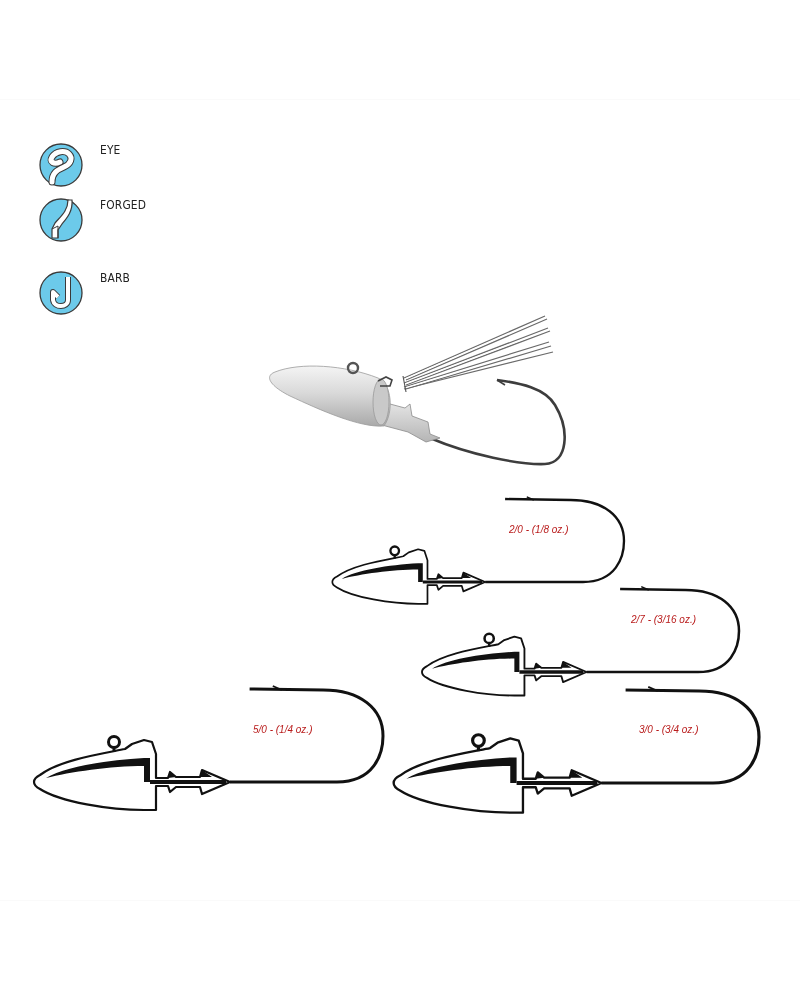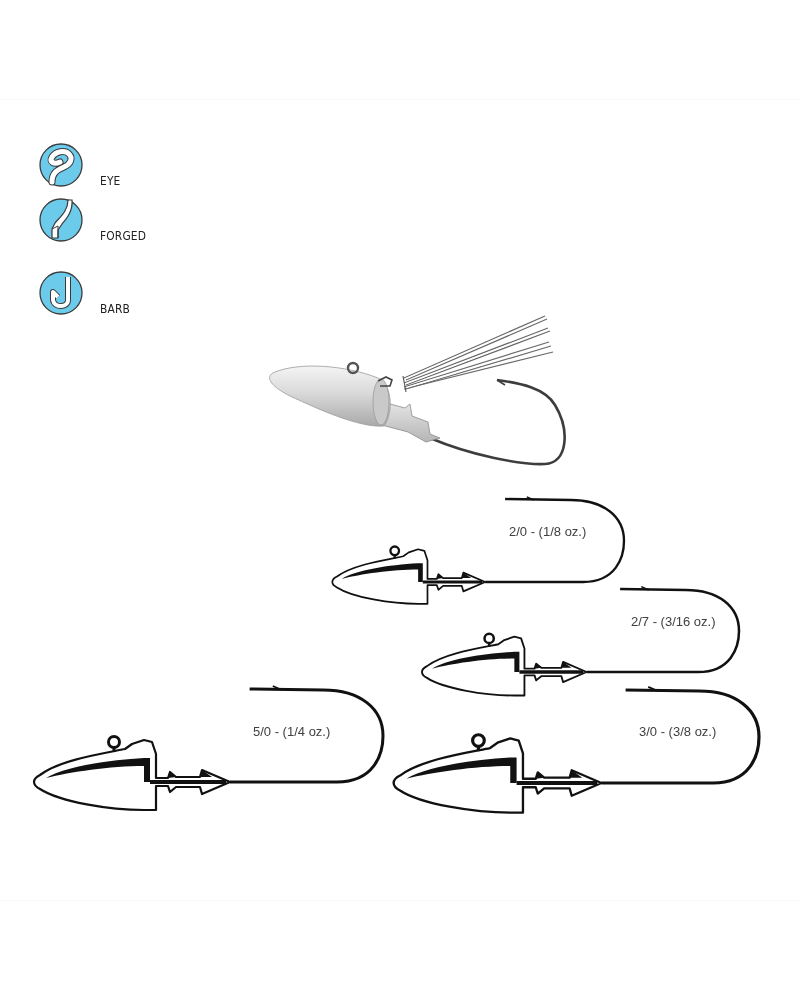--- a/index.html
+++ b/index.html
@@ -1,25 +1,25 @@
 <!DOCTYPE html>
 <html><head>
 <meta charset="utf-8">
 <style>
   html, body { margin: 0; padding: 0; background: #ffffff; }
   body { width: 800px; height: 1000px; position: relative; overflow: hidden;
          font-family: "Liberation Sans", sans-serif; }
   .panel { position: absolute; left: 0; top: 100px; width: 800px; height: 800px;
            background: #ffffff; box-shadow: 0 0 0 1px #fafafa; }
-  .feature { position: absolute; left: 38px; display: flex; align-items: flex-end; height: 46px; }
+  .feature { position: absolute; left: 38px; display: flex; align-items: flex-start; height: 46px; }
   .feature svg { width: 46px; height: 46px; display: block; }
   .feature .label { margin-left: 16px; font-family: "DejaVu Sans", sans-serif; font-size: 13px;
                     letter-spacing: 0.2px; color: #222; transform: scaleX(0.82); transform-origin: left center; }
   #art { position: absolute; left: 0; top: 0; width: 800px; height: 1000px; }
-  .size-label { position: absolute; font-family: "Liberation Sans", sans-serif; font-size: 13px; color: #404040; white-space: nowrap; }
+  .size-label { position: absolute; font-family: "Liberation Sans", sans-serif; font-size: 10px; color: #b91c1c; white-space: nowrap; font-style: italic; }
 </style>
 </head>
 <body>
 
 <div class="panel"></div>
 
 <div>
   <div class="feature" style="top:142px">
     <svg viewBox="0 0 46 46">
       <circle cx="23" cy="23" r="21" fill="#6ccaea" stroke="#3a3a3a" stroke-width="1.3"></circle>
@@ -124,14 +124,14 @@
         <path d="M657.8 691 L648.26 686.76" stroke="#111111" stroke-width="1.91"></path>
         <use href="#jig-head" transform="translate(400 783) scale(1.06)"></use>
       </g>
     </g>
 </svg>
 
 <div id="labels">
     <div class="size-label" style="left: 509px; top: 524px;">2/0 - (1/8 oz.)</div>
     <div class="size-label" style="left: 631px; top: 614px;">2/7 - (3/16 oz.)</div>
     <div class="size-label" style="left: 253px; top: 724px;">5/0 - (1/4 oz.)</div>
-    <div class="size-label" style="left: 639px; top: 724px;">3/0 - (3/8 oz.)</div>
+    <div class="size-label" style="left: 639px; top: 724px;">3/0 - (3/4 oz.)</div>
   </div>
 
 </body></html>

